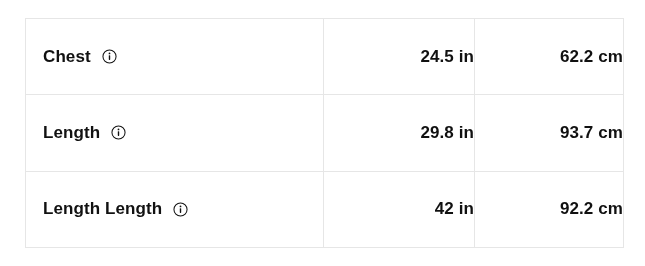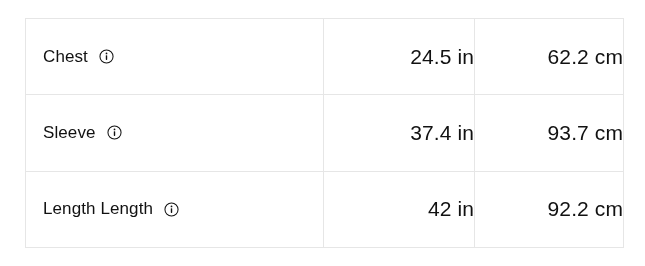--- a/index.html
+++ b/index.html
@@ -31,21 +31,21 @@
     background: #ffffff;
   }
 
   table.size-table td {
     border: 1px solid #e6e6e6;
     height: 57.5px;
     padding: 0;
     vertical-align: middle;
     color: #111111;
     font-size: 17px;
-    font-weight: 400;
+    font-weight: 700;
     letter-spacing: 0.1px;
   }
 
   td.col-label   { width: 297px; }
   td.col-inches  { width: 150px; }
   td.col-cm      { width: 148px; }
 
   .label-cell-inner {
     display: flex;
     align-items: center;
@@ -69,21 +69,21 @@
     line-height: 0;
   }
   .info-icon svg { display: block; }
 
   td.col-inches, td.col-cm {
     text-align: right;
     padding-right: 20px;
   }
 
   .value-text {
-    font-size: 21px;
+    font-size: 17px;
     color: #111111;
     white-space: nowrap;
   }
 </style>
 </head>
 <body>
 
 <div id="size-chart-panel">
   <table class="size-table">
     <tbody>
@@ -105,32 +105,32 @@
           <span class="value-text">24.5 in</span>
         </td>
         <td class="col-cm">
           <span class="value-text">62.2 cm</span>
         </td>
       </tr>
 
       <tr>
         <td class="col-label">
           <div class="label-cell-inner">
-            <span class="measure-label">Sleeve</span>
+            <span class="measure-label">Length</span>
             <span class="info-icon">
               <svg width="15" height="15" viewBox="0 0 16 16" aria-hidden="true">
                 <circle cx="8" cy="8" r="7" fill="none" stroke="#111111" stroke-width="1.1"></circle>
                 <circle cx="8" cy="4.7" r="0.95" fill="#111111"></circle>
                 <rect x="7.25" y="6.6" width="1.5" height="5" rx="0.55" fill="#111111"></rect>
               </svg>
             </span>
           </div>
         </td>
         <td class="col-inches">
-          <span class="value-text">37.4 in</span>
+          <span class="value-text">29.8 in</span>
         </td>
         <td class="col-cm">
           <span class="value-text">93.7 cm</span>
         </td>
       </tr>
 
 
       <tr>
         <td class="col-label">
           <div class="label-cell-inner">

